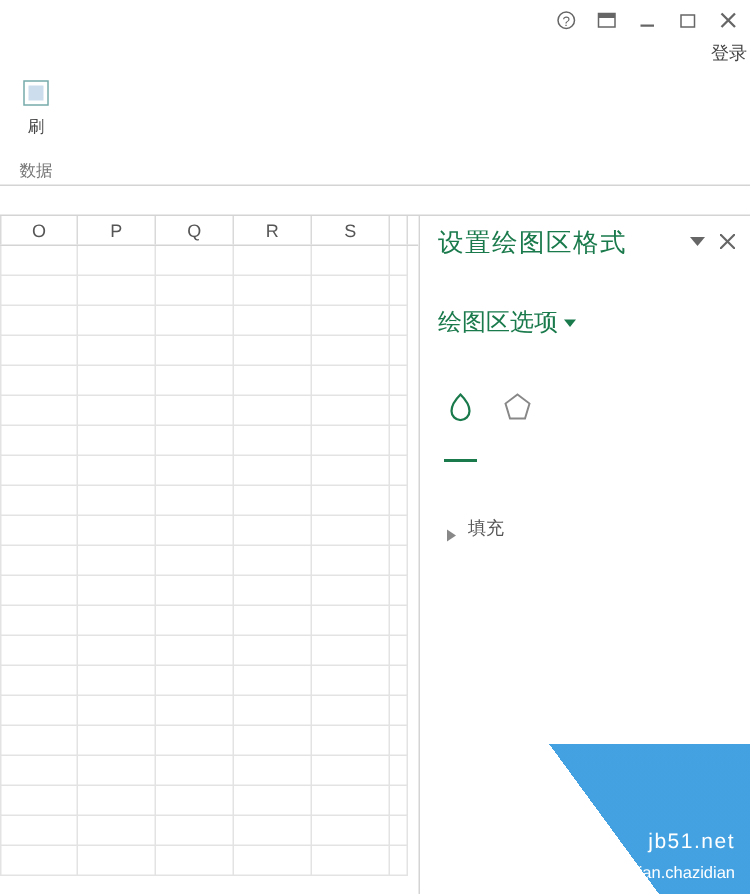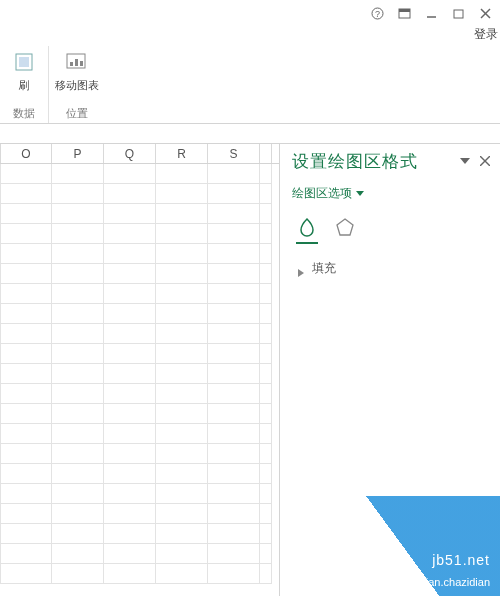--- a/index.html
+++ b/index.html
@@ -1,21 +1,21 @@
 <!DOCTYPE html>
 <html><head>
 <meta charset="utf-8">
 <style>
 * { box-sizing: border-box; margin: 0; padding: 0; font-family: "Microsoft YaHei", Arial, sans-serif; }
 body { width: 500px; height: 596px; background: #fff; overflow: hidden; position: relative; }
 
 .title-controls { height: 26px; display: flex; justify-content: flex-end; align-items: center; gap: 14px; padding-right: 8px; color: #666; font-size: 13px; }
 .title-controls span svg { display: block; }
 
-.signin-row { height: 18px; display: flex; justify-content: flex-end; padding-right: 2px; color: #444; font-size: 12px; overflow: hidden; }
+.signin-row { height: 18px; display: flex; justify-content: flex-end; align-items: center; padding-right: 2px; color: #444; font-size: 12px; overflow: hidden; }
 
 .ribbon { height: 80px; border-bottom: 1px solid #d4d4d4; display: flex; padding-top: 2px; }
 .rgroup { display: flex; flex-direction: column; align-items: center; justify-content: space-between; padding: 2px 4px 2px 4px; border-right: 1px solid #e1e1e1; }
 .rgroup:last-child { border-right: none; }
 .rgroup .items { display: flex; gap: 4px; }
 .rbtn { display: flex; flex-direction: column; align-items: center; width: 48px; gap: 3px; color: #444; font-size: 11px; text-align: center; line-height: 1.2; }
 .rbtn.small-w { width: 40px; }
 .rgroup .grouplabel { color: #777; font-size: 11px; padding-top: 2px; }
 .ico-box { width: 32px; height: 28px; display: flex; align-items: center; justify-content: center; }
 
@@ -24,25 +24,25 @@
 .main { display: flex; height: calc(596px - 26px - 18px - 80px - 20px); }
 .grid-wrap { flex: 1; border-right: 1px solid #d4d4d4; display: flex; flex-direction: column; overflow: hidden; }
 .col-headers { display: flex; height: 20px; background: #fff; border-bottom: 1px solid #d4d4d4; }
 .ch { width: 52px; border-right: 1px solid #d9d9d9; font-size: 12px; color: #555; display: flex; align-items: center; justify-content: center; }
 .ch:first-child { border-left: 1px solid #d9d9d9; }
 .rows { flex: 1; display: flex; flex-direction: column; }
 .gr { display: flex; height: 20px; }
 .gc { width: 52px; border-right: 1px solid #e3e3e3; border-bottom: 1px solid #e3e3e3; }
 .gc:first-child { border-left: 1px solid #e3e3e3; }
 
-.pane { width: 220px; display: flex; flex-direction: column; padding: 6px 10px 0 12px; position: relative; }
+.pane { width: 220px; display: flex; flex-direction: column; padding: 6px 10px 0 12px; position: relative; gap: 20px; }
 .pane-header { display: flex; align-items: center; justify-content: space-between; }
 .pane-title { color: #1a7a4c; font-size: 17px; font-weight: 400; letter-spacing: 1px; }
 .pane-ctrl { display: flex; gap: 10px; color: #666; font-size: 13px; }
-.pane-subtitle { margin-top: 12px; display: flex; align-items: center; gap: 4px; color: #1a7a4c; font-size: 12px; }
+.pane-subtitle { margin-top: 12px; display: flex; align-items: center; gap: 4px; color: #1a7a4c; font-size: 16px; }
 .pane-tabs { margin-top: 14px; display: flex; gap: 16px; padding-left: 4px; }
 .tab-ico { width: 22px; height: 22px; display: flex; align-items: center; justify-content: center; }
 .tab-underline { margin-top: 4px; height: 2px; background: #1a7a4c; width: 22px; margin-left: 4px; }
 .sections { margin-top: 16px; display: flex; flex-direction: column; gap: 14px; padding-left: 6px; }
 .section { display: flex; align-items: flex-end; gap: 8px; font-size: 12px; color: #555; }
 .tri { width: 0; height: 0; border-top: 4px solid transparent; border-bottom: 4px solid transparent; border-left: 6px solid #888; }
 
 .watermark { position: absolute; right: 0; bottom: 0; width: 230px; height: 90px; pointer-events: none; }
 .wm-tri { position: absolute; right: -40px; bottom: -20px; width: 260px; height: 120px; background: linear-gradient(45deg, rgba(0,0,0,0) 50%, rgba(35,145,220,0.85) 50%); transform: skewX(-15deg); }
 .wm-txt { position: absolute; right: 10px; bottom: 28px; color: #fff; font-size: 14px; letter-spacing: 1px; }
@@ -97,36 +97,20 @@
               <rect x="6" y="6" width="10" height="10" fill="#cde"></rect>
             </svg>
           </div>
         <span>刷</span>
       </div>
     </div>
     <div class="grouplabel">数据</div>
   </div>
 
 
-  <div class="rgroup">
-    <div class="items">
-      <div class="rbtn">
-        <div class="ico-box">
-            <svg width="26" height="24">
-              <rect x="3" y="4" width="18" height="14" fill="none" stroke="#888"></rect>
-              <rect x="6" y="12" width="3" height="4" fill="#888"></rect>
-              <rect x="11" y="9" width="3" height="7" fill="#888"></rect>
-              <rect x="16" y="11" width="3" height="5" fill="#888"></rect>
-            </svg>
-          </div>
-        <span>移动图表</span>
-      </div>
-    </div>
-    <div class="grouplabel">位置</div>
-  </div>
 </div>
 
 <div class="formula-bar"></div>
 
 <div class="main">
   <div class="grid-wrap">
     <div class="col-headers" id="col-headers">
         <div class="ch">O</div>
         <div class="ch">P</div>
         <div class="ch">Q</div>

